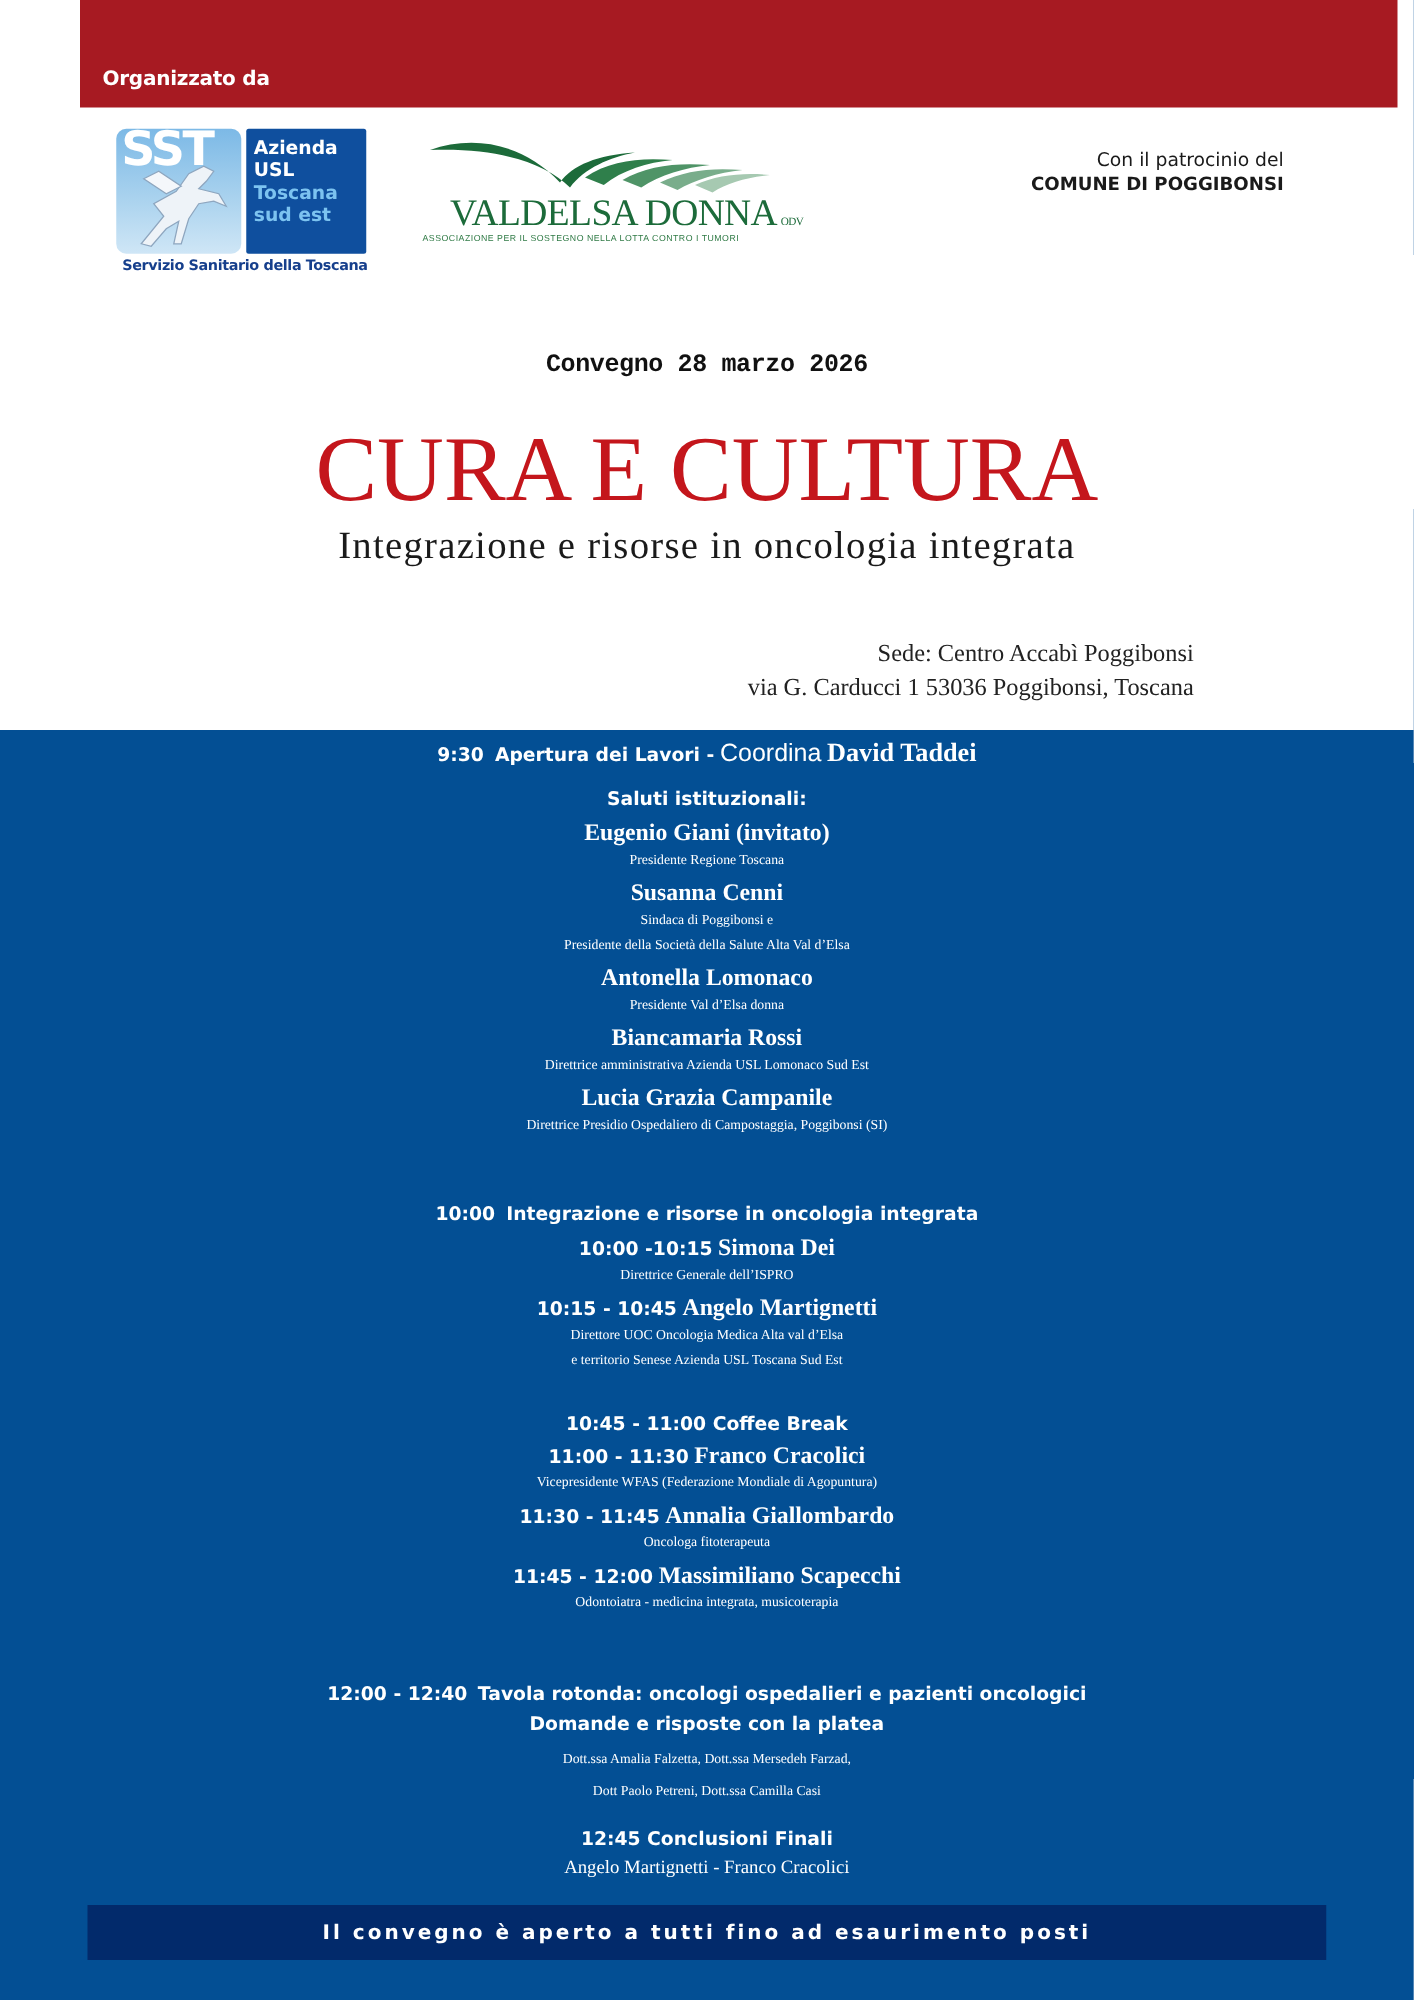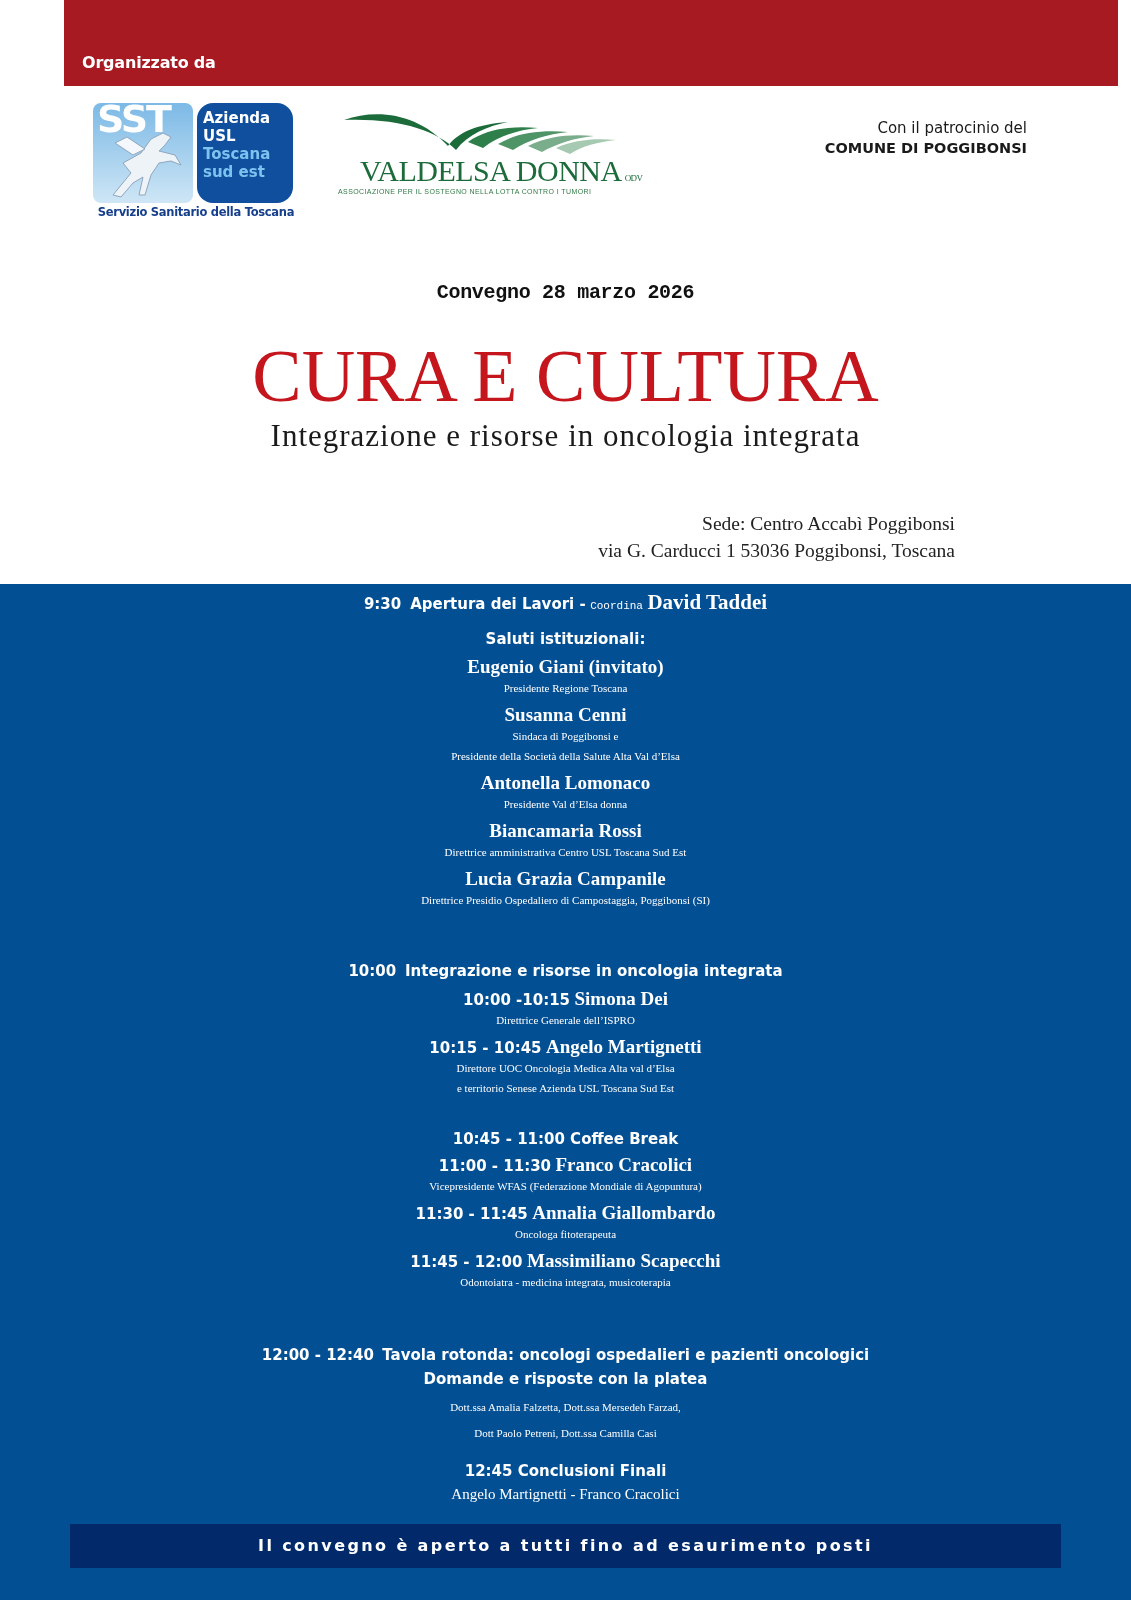--- a/index.html
+++ b/index.html
@@ -24,21 +24,21 @@
     border-radius: 8px;
     background: linear-gradient(180deg, #7cb9e6 0%, #a9d2ee 55%, #cfe6f6 100%);
     overflow: hidden;
   }
   .sst-left .sst-txt {
     position: absolute; left: 4px; top: -6px; font-size: 38px; font-weight: bold;
     color: #ffffff; letter-spacing: -2px; font-family: "DejaVu Sans", sans-serif;
   }
   .sst-right {
     position: absolute; left: 104px; top: 0; width: 96px; height: 100px;
-    border-radius: 16px; background: #0f4f9e;
+    border-radius: 2px; background: #0f4f9e;
   }
   .sst-right div {
     font-family: "DejaVu Sans", sans-serif; font-weight: bold; font-size: 15px;
     line-height: 18px; padding-left: 6px;
   }
   .sst-right .w { color: #ffffff; }
   .sst-right .lb { color: #7cc3f0; }
   .sst-caption {
     position: absolute; left: 0; top: 102px; width: 206px; text-align: center;
     font-family: "DejaVu Sans", sans-serif; font-weight: bold; font-size: 11.5px;
@@ -145,21 +145,21 @@
   <div>Sede: Centro Accabì Poggibonsi</div>
   <div>via G. Carducci 1 53036 Poggibonsi, Toscana</div>
 </div>
 
 <div class="blue">
   <div class="prog">
 
     <div class="row" style="position:absolute;left:0;width:1131px;top:6px">
       <span class="time">9:30</span>&nbsp;
       <span class="time">Apertura dei Lavori -</span>
-      <span style="font-family:Liberation Mono, monospace;font-size:11px">Coordina</span>
+      <span style="font-family:Liberation Sans, sans-serif;font-size:20px">Coordina</span>
       <span class="name" style="font-size:21px">David Taddei</span>
     </div>
 
     <div class="sans-b hdr" style="position:absolute;left:0;width:1131px;top:46px">Saluti istituzionali:</div>
 
     <div style="position:absolute;left:0;width:1131px;top:72px">
       <div style="margin-bottom:6px">
         <div class="name">Eugenio Giani (invitato)</div>
         <div class="role">Presidente Regione Toscana</div>
       </div>
@@ -167,21 +167,21 @@
         <div class="name">Susanna Cenni</div>
         <div class="role">Sindaca di Poggibonsi e</div>
         <div class="role">Presidente della Società della Salute Alta Val d’Elsa</div>
       </div>
       <div style="margin-bottom:6px">
         <div class="name">Antonella Lomonaco</div>
         <div class="role">Presidente Val d’Elsa donna</div>
       </div>
       <div style="margin-bottom:6px">
         <div class="name">Biancamaria Rossi</div>
-        <div class="role">Direttrice amministrativa Centro USL Toscana Sud Est</div>
+        <div class="role">Direttrice amministrativa Azienda USL Lomonaco Sud Est</div>
       </div>
       <div>
         <div class="name">Lucia Grazia Campanile</div>
         <div class="role">Direttrice Presidio Ospedaliero di Campostaggia, Poggibonsi (SI)</div>
       </div>
     </div>
 
     <div class="row" style="position:absolute;left:0;width:1131px;top:378px">
       <span class="time">10:00</span>&nbsp;
       <span class="time">Integrazione e risorse in oncologia integrata</span>

